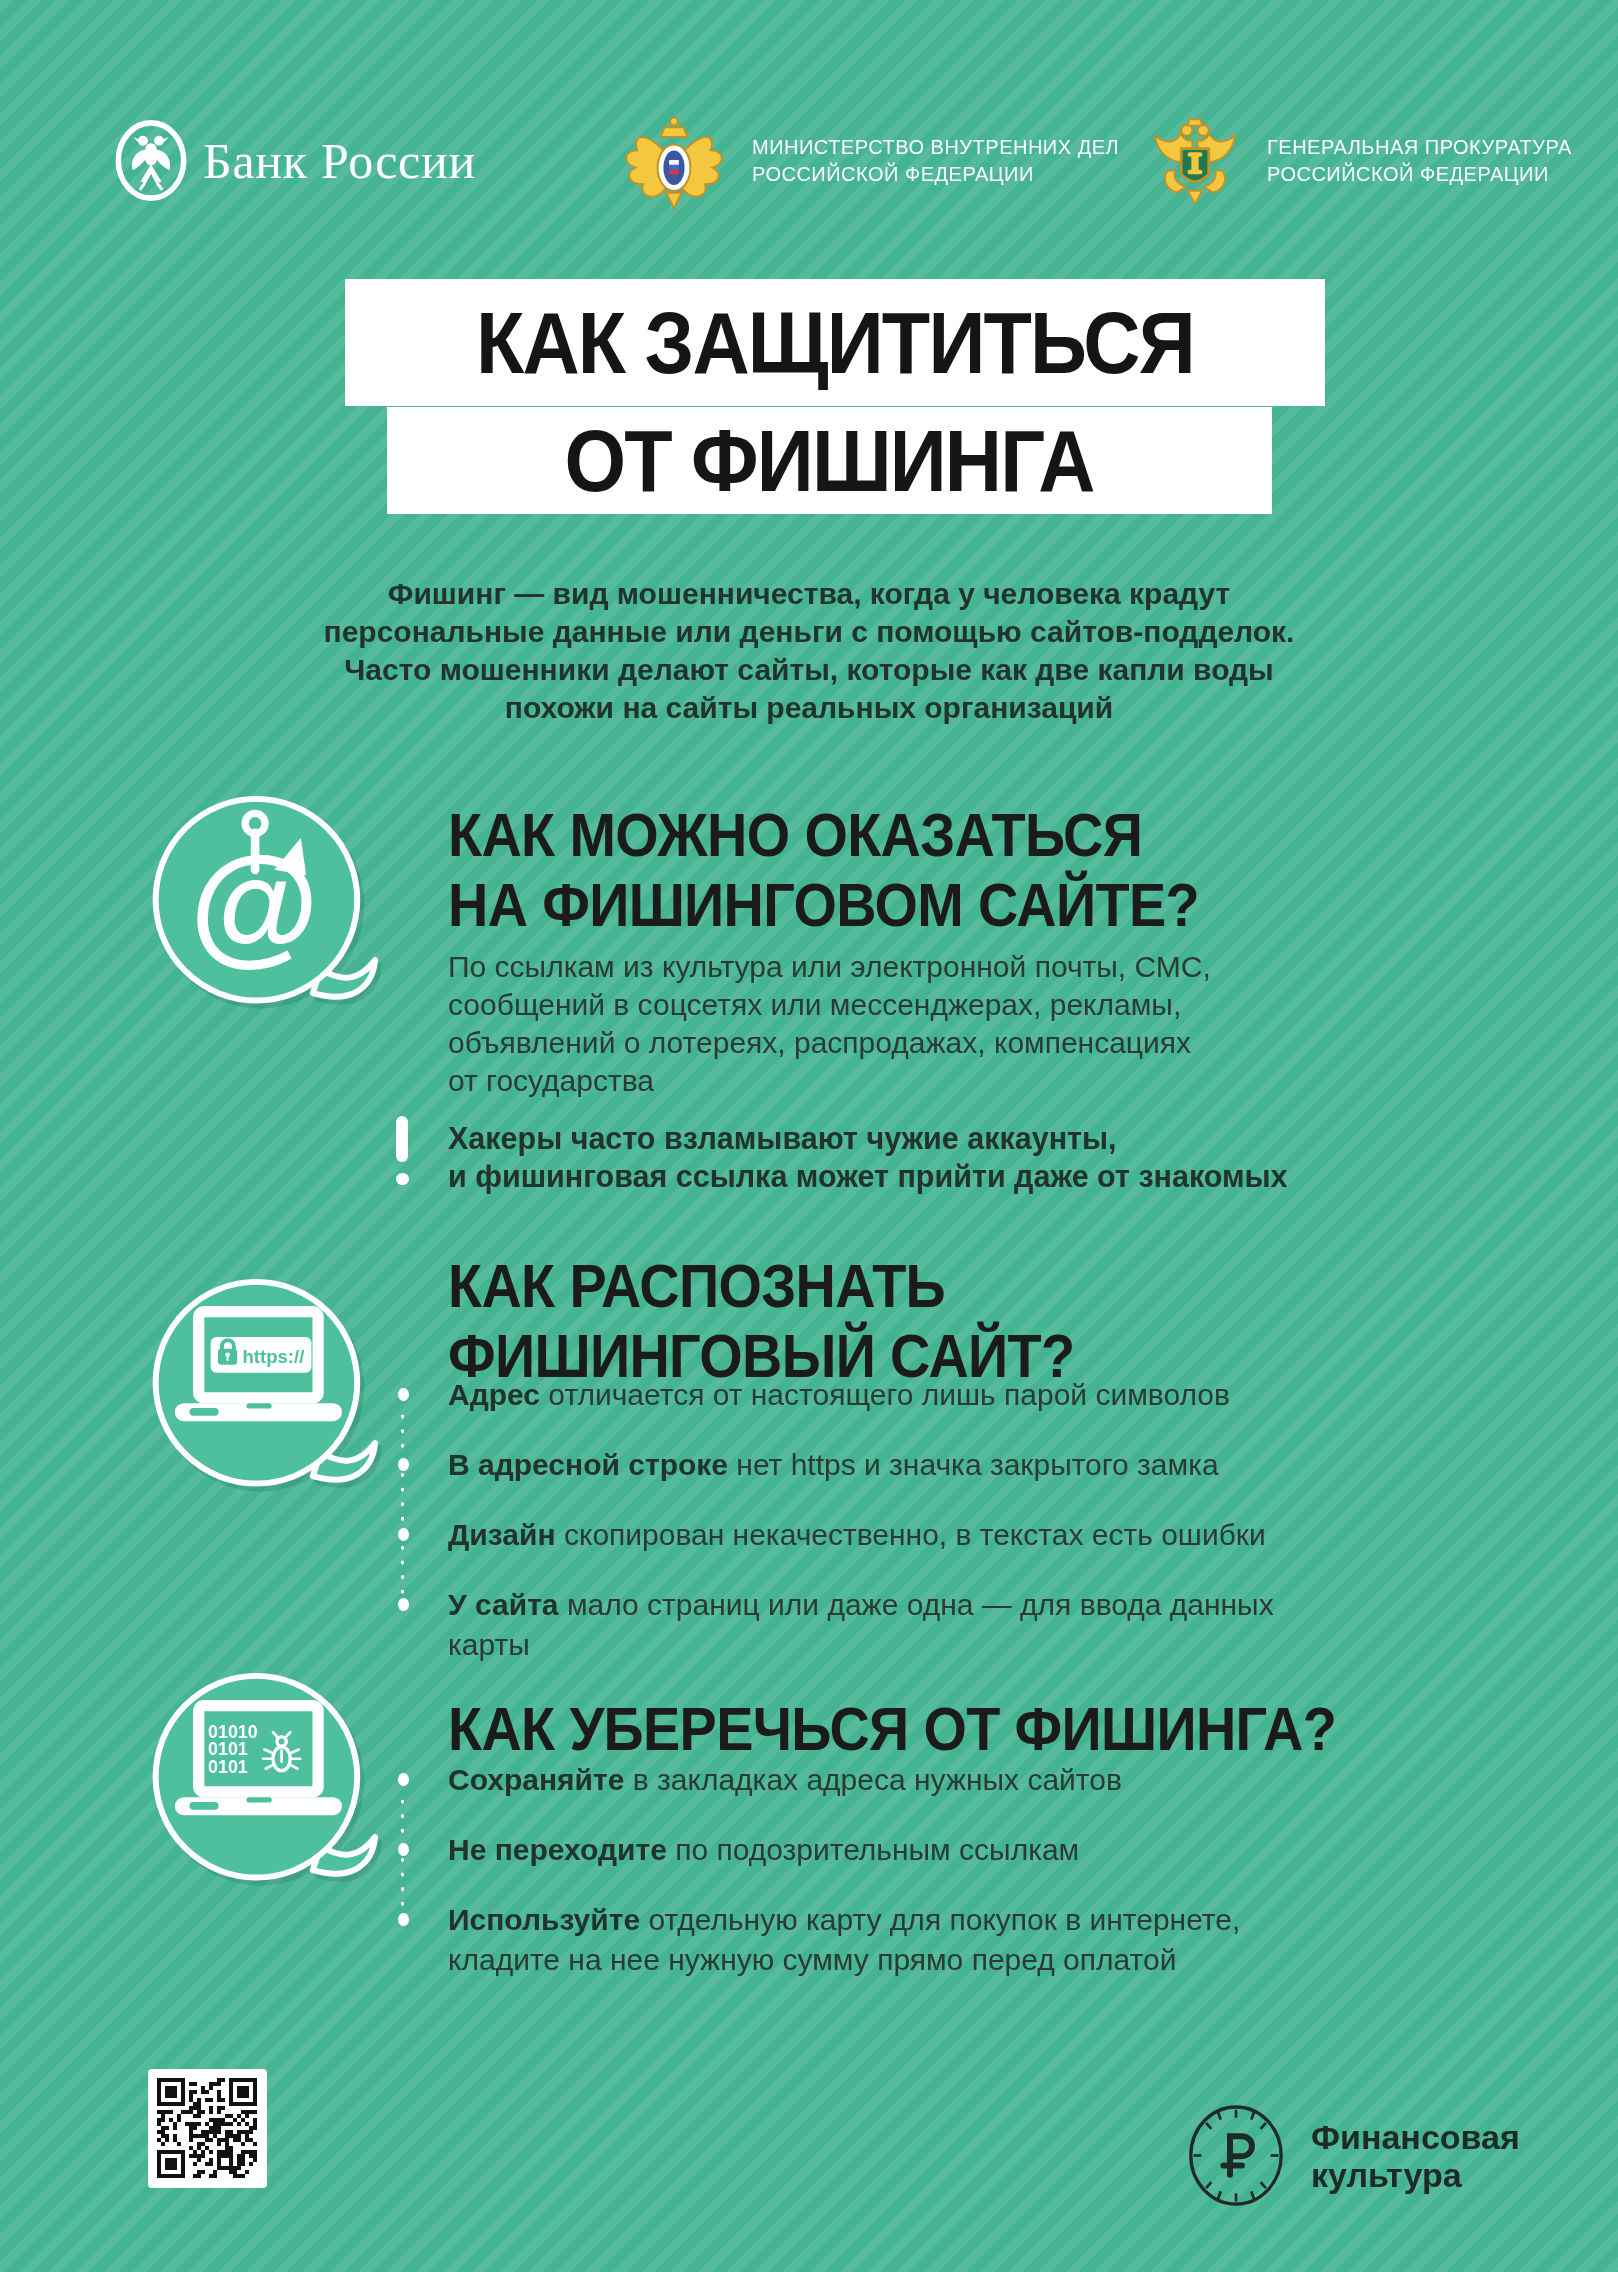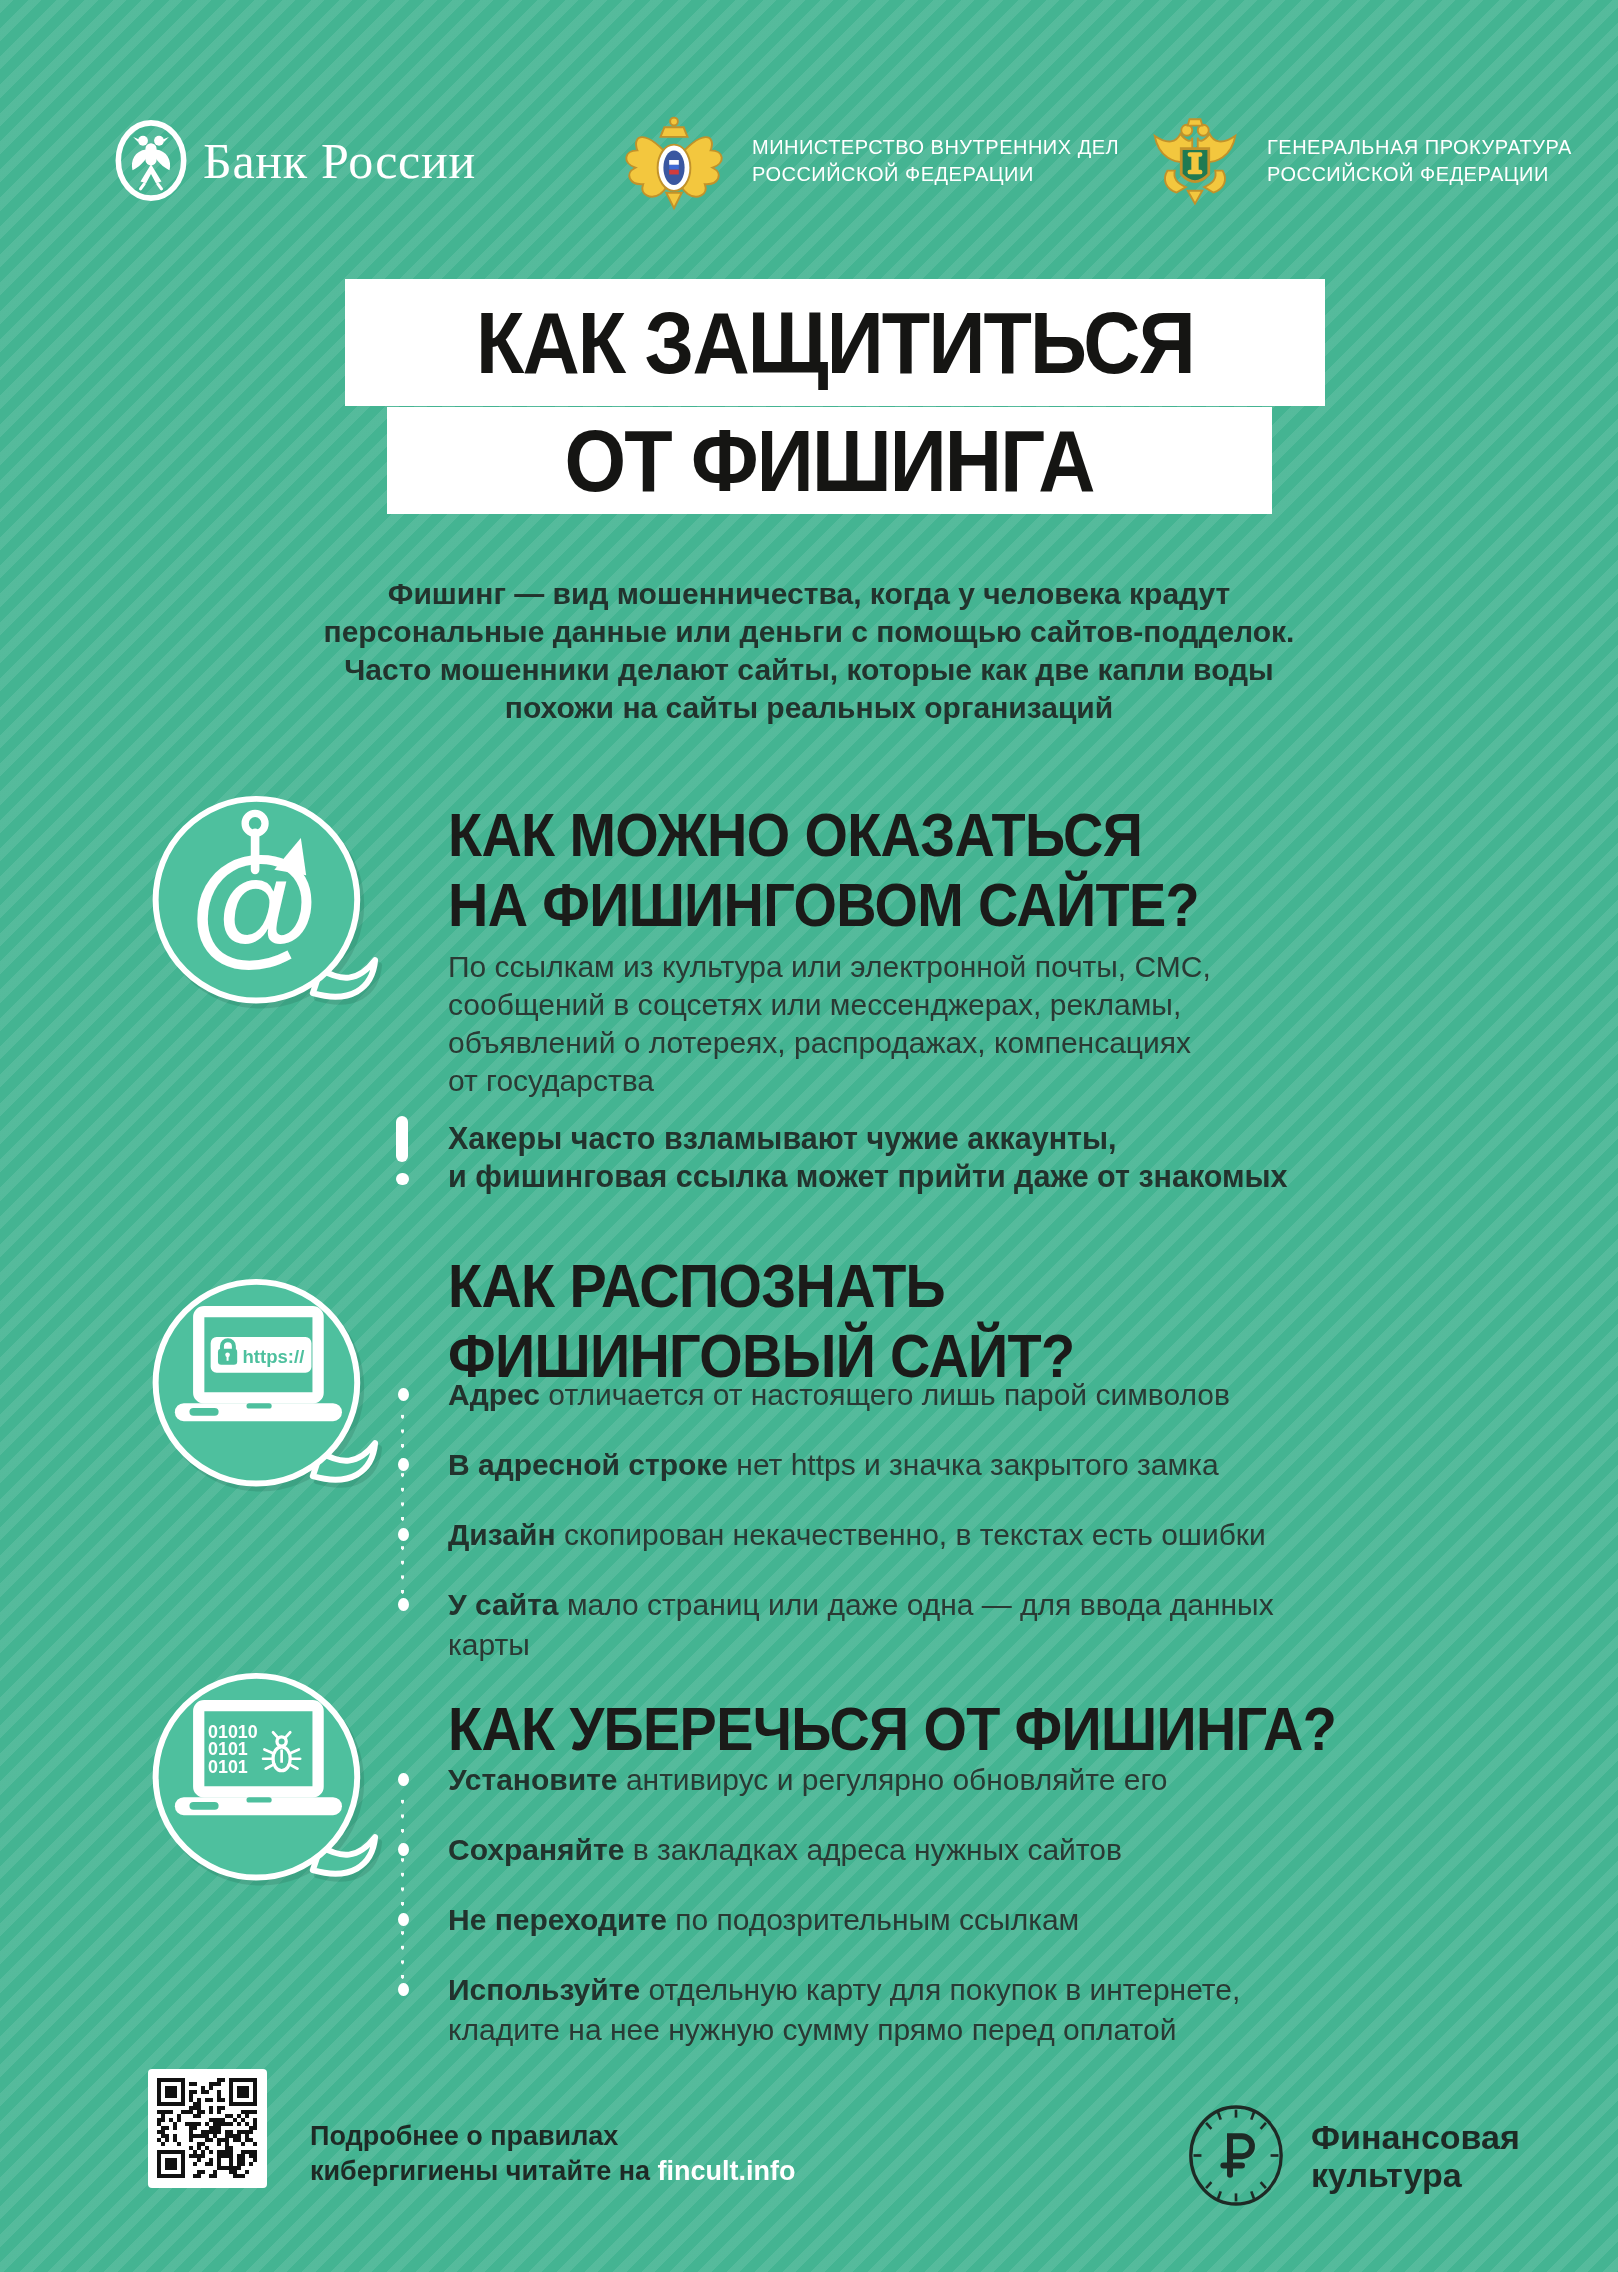--- a/index.html
+++ b/index.html
@@ -204,24 +204,20 @@
     <rect x="42" y="196" width="252" height="27" rx="13.5" fill="#fff"></rect>
     <rect x="64" y="203" width="44" height="12" rx="6" fill="#4ec09e"></rect>
     <rect x="150" y="196" width="38" height="8" rx="4" fill="#4ec09e"></rect>
   </svg>
   <div class="h2" style="top:1694px;">
     <span class="cond">КАК УБЕРЕЧЬСЯ ОТ ФИШИНГА?</span>
   </div>
   <div class="bullets" style="top:1760px;">
     <div class="bullet">
       <span class="dot"></span>
-      <p class="bullet-text"><b>Установите</b><span> антивирус и регулярно обновляйте его</span></p>
-    </div>
-    <div class="bullet">
-      <span class="dot"></span>
       <p class="bullet-text"><b>Сохраняйте</b><span> в закладках адреса нужных сайтов</span></p>
     </div>
     <div class="bullet">
       <span class="dot"></span>
       <p class="bullet-text"><b>Не переходите</b><span> по подозрительным ссылкам</span></p>
     </div>
     <div class="bullet">
       <span class="dot"></span>
       <p class="bullet-text"><b>Используйте</b><span> отдельную карту для покупок в интернете, кладите на нее нужную сумму прямо перед оплатой</span></p>
     </div>
@@ -229,24 +225,20 @@
 
   <div class="qr-box">
     <svg width="100" height="100" viewBox="0 0 150 150">
         <g id="qr-modules">
           <path d="M90 0h6v6h-6zM96 0h6v6h-6zM48 6h6v6h-6zM54 6h6v6h-6zM78 6h6v6h-6zM84 6h6v6h-6zM90 6h6v6h-6zM66 12h6v6h-6zM78 12h6v6h-6zM48 18h6v6h-6zM54 18h6v6h-6zM66 18h6v6h-6zM72 18h6v6h-6zM90 18h6v6h-6zM48 24h6v6h-6zM90 24h6v6h-6zM48 30h6v6h-6zM60 30h6v6h-6zM72 30h6v6h-6zM78 30h6v6h-6zM90 30h6v6h-6zM96 30h6v6h-6zM54 36h6v6h-6zM60 36h6v6h-6zM48 42h6v6h-6zM54 42h6v6h-6zM60 42h6v6h-6zM78 42h6v6h-6zM90 42h6v6h-6zM96 42h6v6h-6zM0 48h6v6h-6zM6 48h6v6h-6zM12 48h6v6h-6zM18 48h6v6h-6zM36 48h6v6h-6zM42 48h6v6h-6zM48 48h6v6h-6zM60 48h6v6h-6zM66 48h6v6h-6zM78 48h6v6h-6zM90 48h6v6h-6zM126 48h6v6h-6zM132 48h6v6h-6zM138 48h6v6h-6zM144 48h6v6h-6zM6 54h6v6h-6zM30 54h6v6h-6zM54 54h6v6h-6zM60 54h6v6h-6zM102 54h6v6h-6zM108 54h6v6h-6zM120 54h6v6h-6zM132 54h6v6h-6zM0 60h6v6h-6zM6 60h6v6h-6zM18 60h6v6h-6zM30 60h6v6h-6zM78 60h6v6h-6zM84 60h6v6h-6zM90 60h6v6h-6zM96 60h6v6h-6zM114 60h6v6h-6zM126 60h6v6h-6zM144 60h6v6h-6zM0 66h6v6h-6zM24 66h6v6h-6zM42 66h6v6h-6zM48 66h6v6h-6zM54 66h6v6h-6zM60 66h6v6h-6zM72 66h6v6h-6zM84 66h6v6h-6zM90 66h6v6h-6zM96 66h6v6h-6zM102 66h6v6h-6zM108 66h6v6h-6zM120 66h6v6h-6zM132 66h6v6h-6zM144 66h6v6h-6zM6 72h6v6h-6zM12 72h6v6h-6zM24 72h6v6h-6zM48 72h6v6h-6zM54 72h6v6h-6zM78 72h6v6h-6zM84 72h6v6h-6zM90 72h6v6h-6zM138 72h6v6h-6zM144 72h6v6h-6zM0 78h6v6h-6zM6 78h6v6h-6zM48 78h6v6h-6zM66 78h6v6h-6zM72 78h6v6h-6zM78 78h6v6h-6zM84 78h6v6h-6zM90 78h6v6h-6zM102 78h6v6h-6zM108 78h6v6h-6zM120 78h6v6h-6zM126 78h6v6h-6zM132 78h6v6h-6zM138 78h6v6h-6zM6 84h6v6h-6zM12 84h6v6h-6zM24 84h6v6h-6zM48 84h6v6h-6zM54 84h6v6h-6zM60 84h6v6h-6zM66 84h6v6h-6zM72 84h6v6h-6zM84 84h6v6h-6zM102 84h6v6h-6zM108 84h6v6h-6zM114 84h6v6h-6zM120 84h6v6h-6zM132 84h6v6h-6zM0 90h6v6h-6zM12 90h6v6h-6zM24 90h6v6h-6zM48 90h6v6h-6zM72 90h6v6h-6zM78 90h6v6h-6zM90 90h6v6h-6zM96 90h6v6h-6zM102 90h6v6h-6zM114 90h6v6h-6zM120 90h6v6h-6zM132 90h6v6h-6zM138 90h6v6h-6zM6 96h6v6h-6zM30 96h6v6h-6zM60 96h6v6h-6zM66 96h6v6h-6zM90 96h6v6h-6zM102 96h6v6h-6zM126 96h6v6h-6zM144 96h6v6h-6zM48 102h6v6h-6zM60 102h6v6h-6zM72 102h6v6h-6zM102 102h6v6h-6zM108 102h6v6h-6zM54 108h6v6h-6zM66 108h6v6h-6zM78 108h6v6h-6zM90 108h6v6h-6zM96 108h6v6h-6zM102 108h6v6h-6zM108 108h6v6h-6zM126 108h6v6h-6zM132 108h6v6h-6zM138 108h6v6h-6zM144 108h6v6h-6zM48 114h6v6h-6zM54 114h6v6h-6zM60 114h6v6h-6zM66 114h6v6h-6zM90 114h6v6h-6zM96 114h6v6h-6zM102 114h6v6h-6zM108 114h6v6h-6zM120 114h6v6h-6zM126 114h6v6h-6zM138 114h6v6h-6zM144 114h6v6h-6zM60 120h6v6h-6zM78 120h6v6h-6zM90 120h6v6h-6zM108 120h6v6h-6zM120 120h6v6h-6zM126 120h6v6h-6zM144 120h6v6h-6zM54 126h6v6h-6zM72 126h6v6h-6zM78 126h6v6h-6zM90 126h6v6h-6zM108 126h6v6h-6zM120 126h6v6h-6zM126 126h6v6h-6zM138 126h6v6h-6zM90 132h6v6h-6zM96 132h6v6h-6zM102 132h6v6h-6zM108 132h6v6h-6zM114 132h6v6h-6zM120 132h6v6h-6zM60 138h6v6h-6zM66 138h6v6h-6zM84 138h6v6h-6zM108 138h6v6h-6zM114 138h6v6h-6zM132 138h6v6h-6zM54 144h6v6h-6zM60 144h6v6h-6zM78 144h6v6h-6zM84 144h6v6h-6zM114 144h6v6h-6zM120 144h6v6h-6zM126 144h6v6h-6z" fill="#111"></path>
           <path d="M0 0h42v42h-42z M6 6h30v30h-30z M12 12h18v18h-18z" fill-rule="evenodd" fill="#111"></path>
           <path d="M108 0h42v42h-42z M114 6h30v30h-30z M120 12h18v18h-18z" fill-rule="evenodd" fill="#111"></path>
           <path d="M0 108h42v42h-42z M6 114h30v30h-30z M12 120h18v18h-18z" fill-rule="evenodd" fill="#111"></path>
         </g>
       </svg>
-  </div>
-  <div class="qr-caption">
-    <div>Подробнее о правилах</div>
-    <div><span>кибергигиены читайте на</span> <span class="site">fincult.info</span></div>
   </div>
 
   <div class="fincult">
     <svg width="100" height="105" viewBox="0 0 150 158">
       <ellipse cx="75" cy="79" rx="68" ry="73" fill="none" stroke="#1e2a25" stroke-width="5"></ellipse>
       <g stroke="#1e2a25" stroke-width="4">
         <line x1="75" y1="10" x2="75" y2="22"></line>
           <line x1="75" y1="136" x2="75" y2="148"></line>
         <line x1="11" y1="79" x2="23" y2="79"></line>
           <line x1="127" y1="79" x2="139" y2="79"></line>

